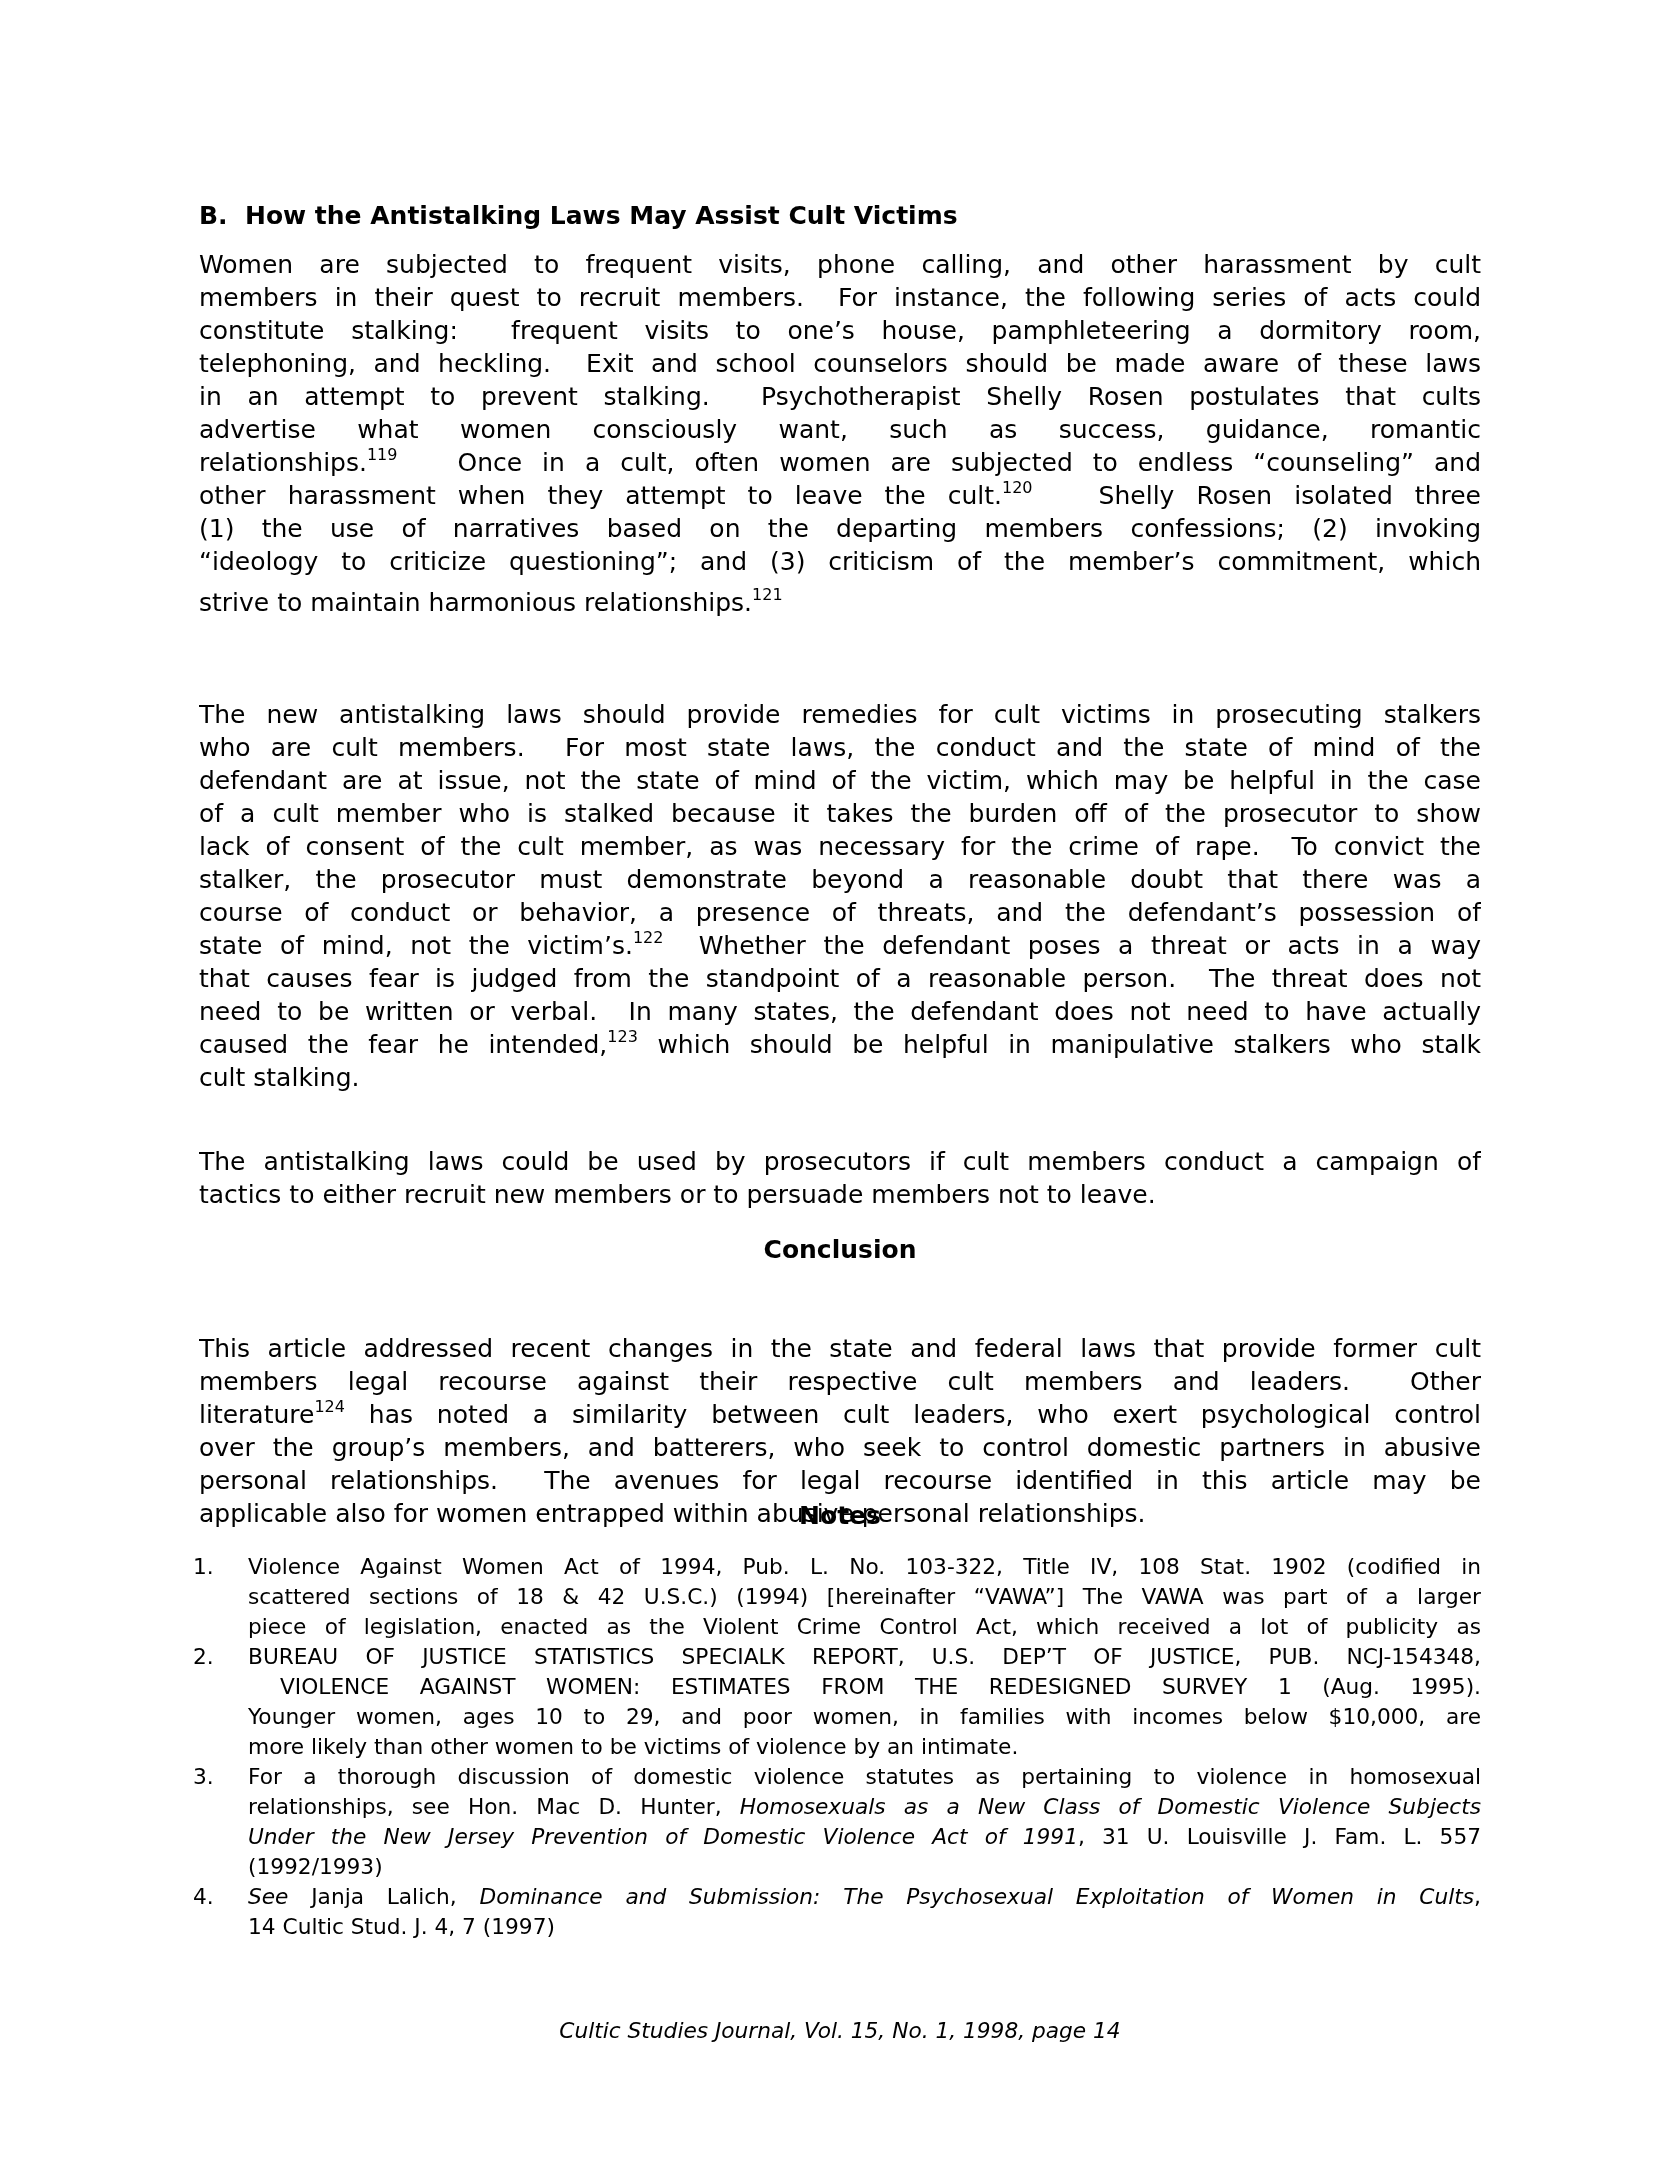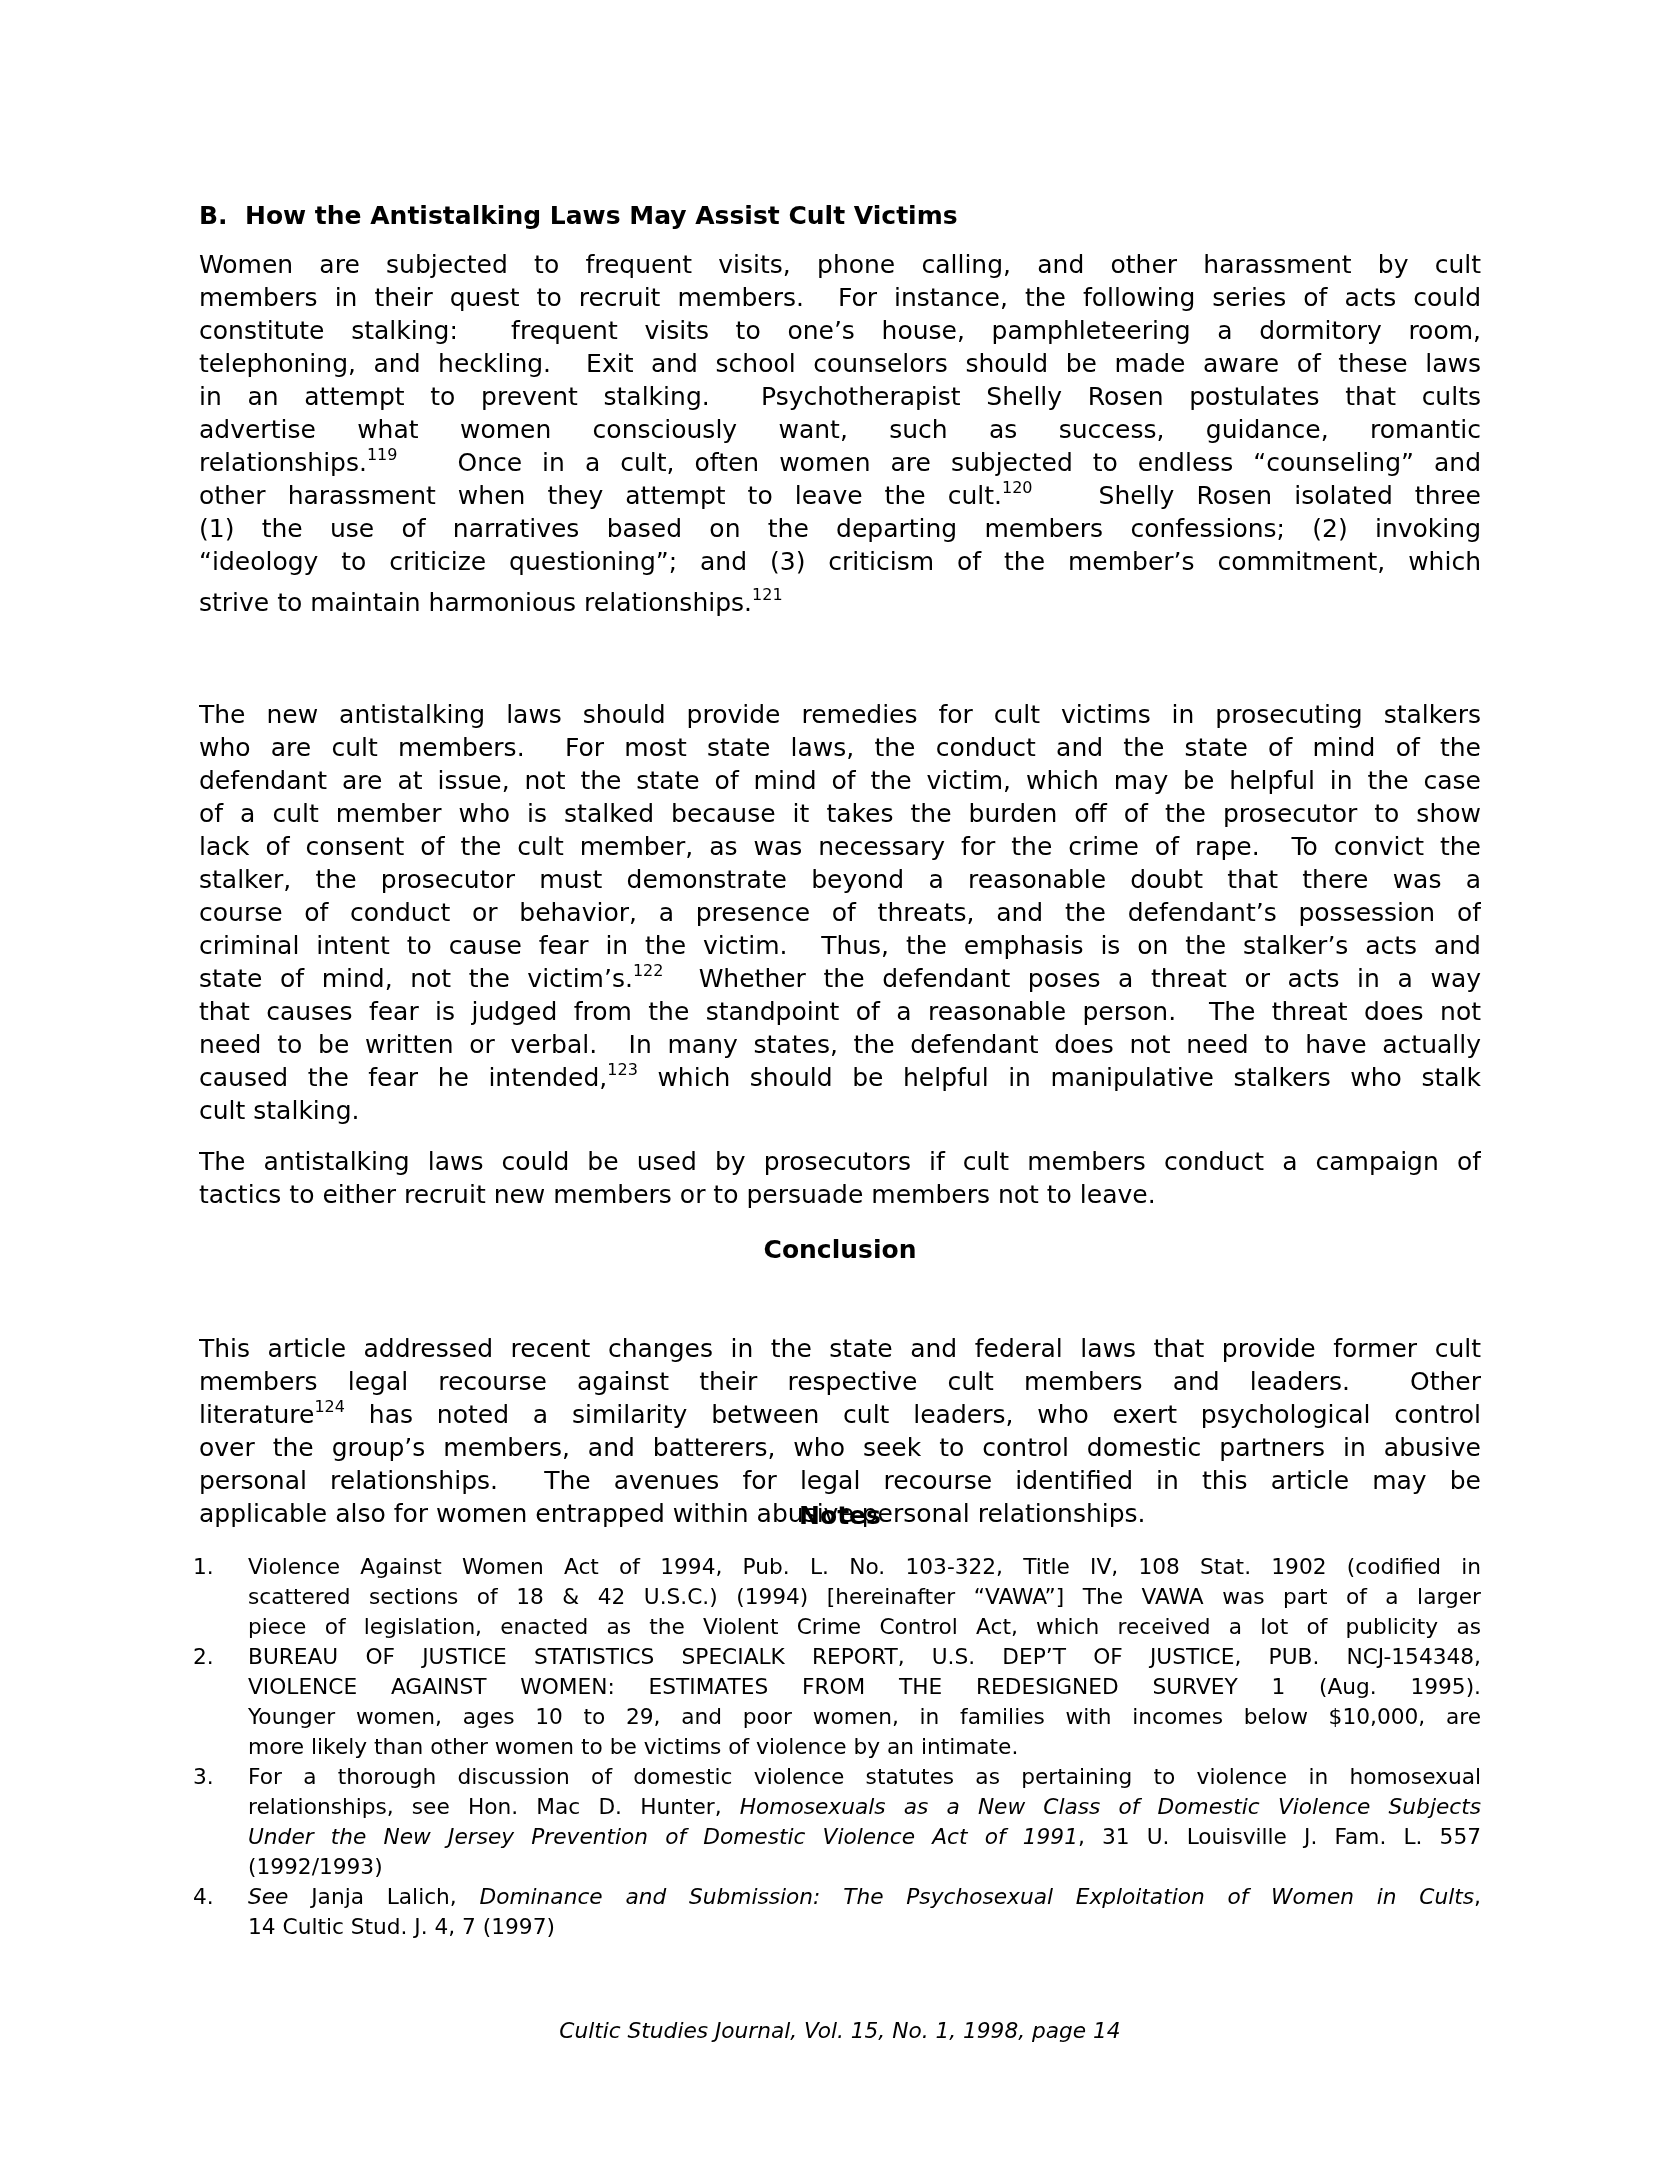--- a/index.html
+++ b/index.html
@@ -42,21 +42,20 @@
       <div class="line last" style="white-space: pre-wrap; margin-top: 8px;"><span>strive to maintain harmonious relationships.</span><span class="sup">121</span></div>
     </div>
   <div class="col body-font" style="top:698px;">
       <div class="line just" style="white-space: pre-wrap;"><span>The new antistalking laws should provide remedies for cult victims in prosecuting stalkers</span></div>
       <div class="line just" style="white-space: pre-wrap;"><span>who are cult members.  For most state laws, the conduct and the state of mind of the</span></div>
       <div class="line just" style="white-space: pre-wrap;"><span>defendant are at issue, not the state of mind of the victim, which may be helpful in the case</span></div>
       <div class="line just" style="white-space: pre-wrap;"><span>of a cult member who is stalked because it takes the burden off of the prosecutor to show</span></div>
       <div class="line just" style="white-space: pre-wrap;"><span>lack of consent of the cult member, as was necessary for the crime of rape.  To convict the</span></div>
       <div class="line just" style="white-space: pre-wrap;"><span>stalker, the prosecutor must demonstrate beyond a reasonable doubt that there was a</span></div>
       <div class="line just" style="white-space: pre-wrap;"><span>course of conduct or behavior, a presence of threats, and the defendant’s possession of</span></div>
-      <div class="line just" style="white-space: pre-wrap;"><span>criminal intent to cause fear in the victim.  Thus, the emphasis is on the stalker’s acts and</span></div>
       <div class="line just" style="white-space: pre-wrap;"><span>state of mind, not the victim’s.</span><span class="sup">122</span><span>  Whether the defendant poses a threat or acts in a way</span></div>
       <div class="line just" style="white-space: pre-wrap;"><span>that causes fear is judged from the standpoint of a reasonable person.  The threat does not</span></div>
       <div class="line just" style="white-space: pre-wrap;"><span>need to be written or verbal.  In many states, the defendant does not need to have actually</span></div>
       <div class="line just" style="white-space: pre-wrap;"><span>caused the fear he intended,</span><span class="sup">123</span><span> which should be helpful in manipulative stalkers who stalk</span></div>
       <div class="line last" style="white-space: pre-wrap;"><span>cult stalking.</span></div>
     </div>
   <div class="col body-font" style="top:1145px;">
       <div class="line just" style="white-space: pre-wrap;"><span>The antistalking laws could be used by prosecutors if cult members conduct a campaign of</span></div>
       <div class="line last" style="white-space: pre-wrap;"><span>tactics to either recruit new members or to persuade members not to leave.</span></div>
     </div>
@@ -80,21 +79,21 @@
         <div class="note-body">
           <div class="nline just" style="white-space: pre-wrap;"><span>Violence Against Women Act of 1994, Pub. L. No. 103-322, Title IV, 108 Stat. 1902 (codified in</span></div>
           <div class="nline just" style="white-space: pre-wrap;"><span>scattered sections of 18 &amp; 42 U.S.C.) (1994) [hereinafter “VAWA”] The VAWA was part of a larger</span></div>
           <div class="nline just" style="white-space: pre-wrap;"><span>piece of legislation, enacted as the Violent Crime Control Act, which received a lot of publicity as</span></div>
         </div>
       </div>
       <div class="note">
         <div class="note-num">2.</div>
         <div class="note-body">
           <div class="nline just" style="white-space: pre-wrap;"><span>BUREAU OF JUSTICE STATISTICS SPECIALK REPORT, U.S. DEP’T OF JUSTICE, PUB. NCJ-154348,</span></div>
-          <div class="nline just" style="white-space: pre-wrap;"><span>VIOLENCE AGAINST WOMEN: ESTIMATES FROM THE REDESIGNED SURVEY 1 (Aug. 1995).</span></div>
+          <div class="nline just" style="white-space: pre-wrap; margin-left: 32px;"><span>VIOLENCE AGAINST WOMEN: ESTIMATES FROM THE REDESIGNED SURVEY 1 (Aug. 1995).</span></div>
           <div class="nline just" style="white-space: pre-wrap;"><span>Younger women, ages 10 to 29, and poor women, in families with incomes below $10,000, are</span></div>
           <div class="nline last" style="white-space: pre-wrap;"><span>more likely than other women to be victims of violence by an intimate.</span></div>
         </div>
       </div>
       <div class="note">
         <div class="note-num">3.</div>
         <div class="note-body">
           <div class="nline just" style="white-space: pre-wrap;"><span>For a thorough discussion of domestic violence statutes as pertaining to violence in homosexual</span></div>
           <div class="nline just" style="white-space: pre-wrap;"><span>relationships, see Hon. Mac D. Hunter, </span><span class="it">Homosexuals as a New Class of Domestic Violence Subjects</span></div>
           <div class="nline just" style="white-space: pre-wrap;"><span class="it">Under the New Jersey Prevention of Domestic Violence Act of 1991</span><span>, 31 U. Louisville J. Fam. L. 557</span></div>

